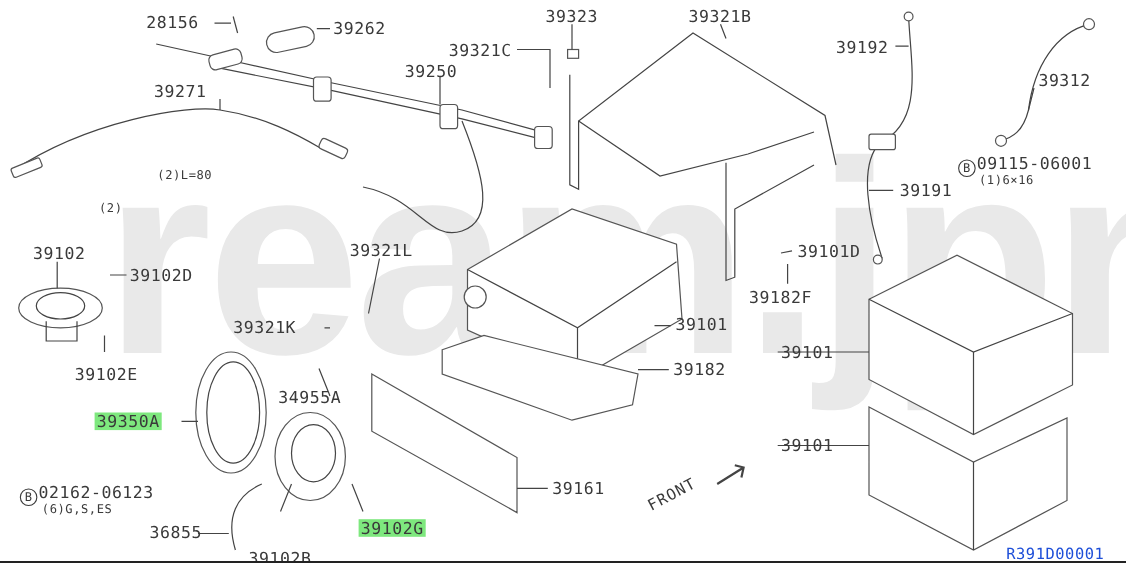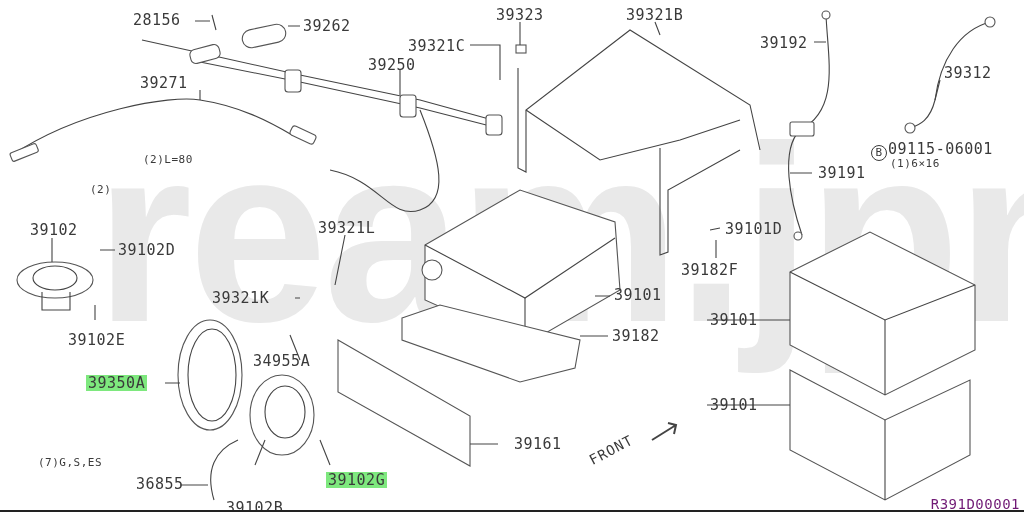--- a/index.html
+++ b/index.html
@@ -5,21 +5,21 @@
   html,body{margin:0;padding:0;background:#ffffff;}
   body{width:1024px;height:512px;position:relative;overflow:hidden;font-family:"DejaVu Sans Mono","Liberation Mono",monospace;}
   #canvas{position:absolute;left:0;top:0;width:1024px;height:512px;}
   .wm{position:absolute;left:95px;top:110px;font-family:"Liberation Sans","DejaVu Sans",sans-serif;font-size:250px;line-height:250px;color:#e9e9e9;letter-spacing:-4px;white-space:nowrap;font-weight:bold;}
   .lbl{position:absolute;font-size:15px;line-height:16px;color:#3a3a3a;white-space:nowrap;letter-spacing:0.5px;font-family:"DejaVu Sans Mono","Liberation Mono",monospace;}
   .lbl.hl{background:#7ee87e;padding:0 2px;}
   .sub{position:absolute;font-size:11px;line-height:14px;color:#3a3a3a;white-space:nowrap;letter-spacing:0.5px;}
   .circ{display:inline-block;width:14px;height:14px;border:1.3px solid #3a3a3a;border-radius:50%;font-size:11px;line-height:14px;text-align:center;margin-right:1px;vertical-align:-2px;}
   .front{position:absolute;left:594px;top:452px;font-size:14px;color:#3a3a3a;transform:rotate(-28deg);transform-origin:left bottom;letter-spacing:1px;}
   .bottomline{position:absolute;left:0;top:510px;width:1024px;height:2px;background:#222;}
-  .ref{position:absolute;right:4px;top:496px;font-size:14px;color:#701a75;letter-spacing:0.5px;}
+  .ref{position:absolute;right:20px;top:496px;font-size:14px;color:#1d4ed8;letter-spacing:0.5px;}
   svg{position:absolute;left:0;top:0;}
   .ln{stroke:#444;stroke-width:1.1;fill:none;}
   .pt{stroke:#555;stroke-width:1.1;fill:#fff;}
 </style>
 </head>
 <body>
 
 <div id="canvas">
   <div class="wm">ream.jpn</div>
 
@@ -116,34 +116,37 @@
   <div class="lbl" style="left:318px;top:220px;">39321L</div>
   <div class="lbl" style="left:30px;top:222px;">39102</div>
   <div class="lbl" style="left:118px;top:242px;">39102D</div>
   <div class="lbl" style="left:212px;top:290px;">39321K</div>
   <div class="lbl" style="left:614px;top:287px;">39101</div>
   <div class="lbl" style="left:612px;top:328px;">39182</div>
   <div class="lbl" style="left:68px;top:332px;">39102E</div>
   <div class="lbl" style="left:253px;top:353px;">34955A</div>
   <div class="lbl" style="left:710px;top:312px;">39101</div>
   <div class="lbl" style="left:710px;top:397px;">39101</div>
-  <div class="lbl" style="left:502px;top:436px;margin-left:12px;">39161</div>
+  <div class="lbl" style="left:502px;top:436px;">39161</div>
   <div class="lbl" style="left:136px;top:476px;">36855</div>
   <div class="lbl" style="left:226px;top:500px;">39102B</div>
 
   <div class="lbl hl" style="left:86px;top:375px;">39350A</div>
   <div class="lbl hl" style="left:326px;top:472px;">39102G</div>
 
   <div class="sub" style="left:143px;top:153px;">(2)L=80</div>
 
   <div class="sub" style="left:90px;top:183px;">(2)</div>
 
   <div class="lbl" style="left:871px;top:141px;">
     <span class="circ">B</span><span>09115-06001</span>
   </div>
   <div class="sub" style="left:890px;top:157px;">(1)6×16</div>
 
-  <div class="sub" style="left:38px;top:456px;">(7)G,S,ES</div>
+  <div class="lbl" style="left:18px;top:440px;">
+    <span class="circ">B</span><span>02162-06123</span>
+  </div>
+  <div class="sub" style="left:38px;top:456px;">(6)G,S,ES</div>
 
   <div class="front">FRONT</div>
   <div class="ref">R391D00001</div>
   <div class="bottomline"></div>
 </div>
 
 </body></html>

